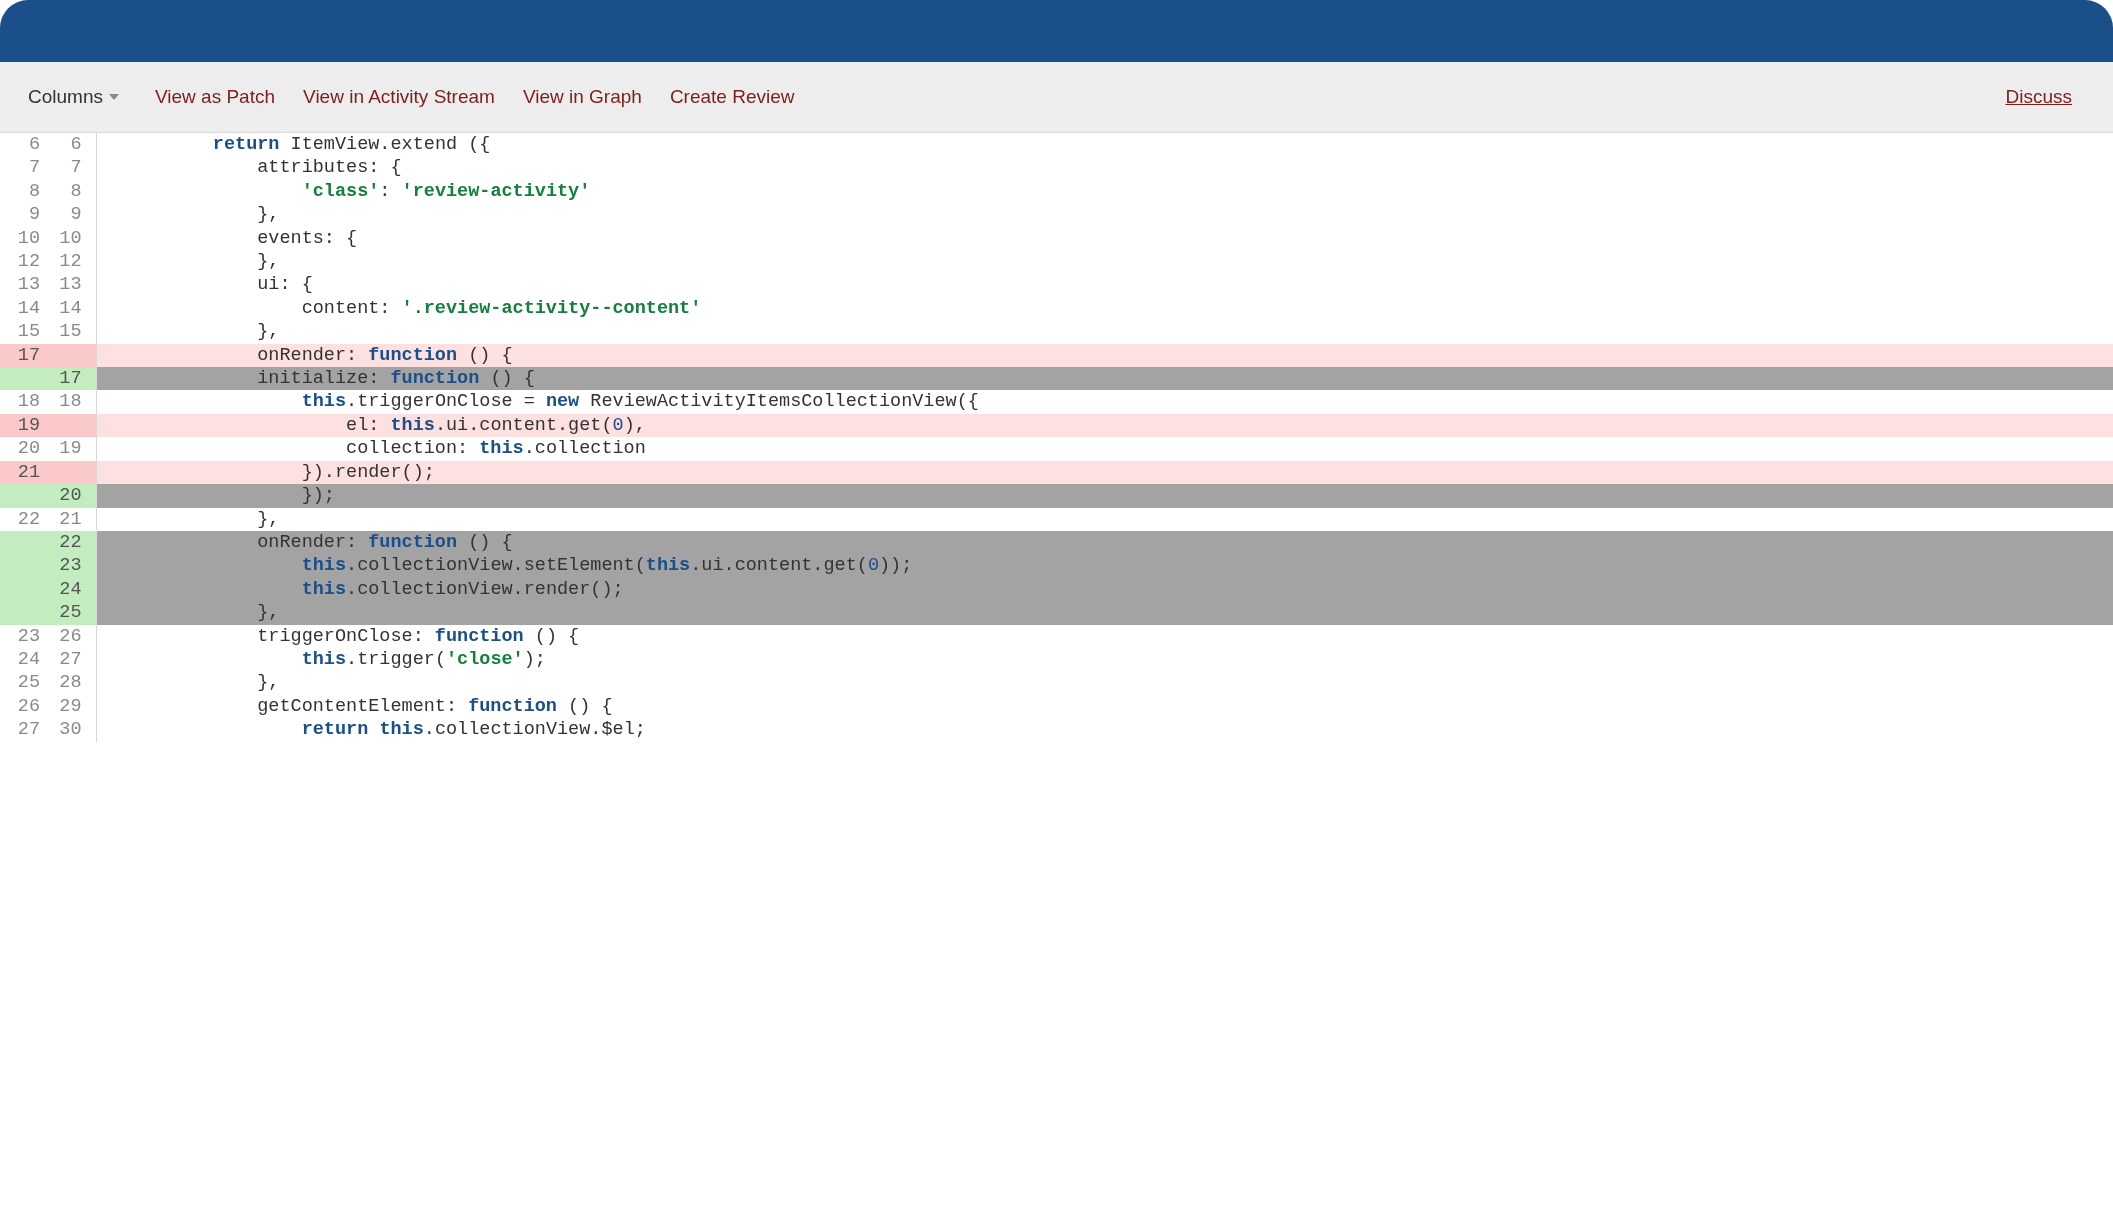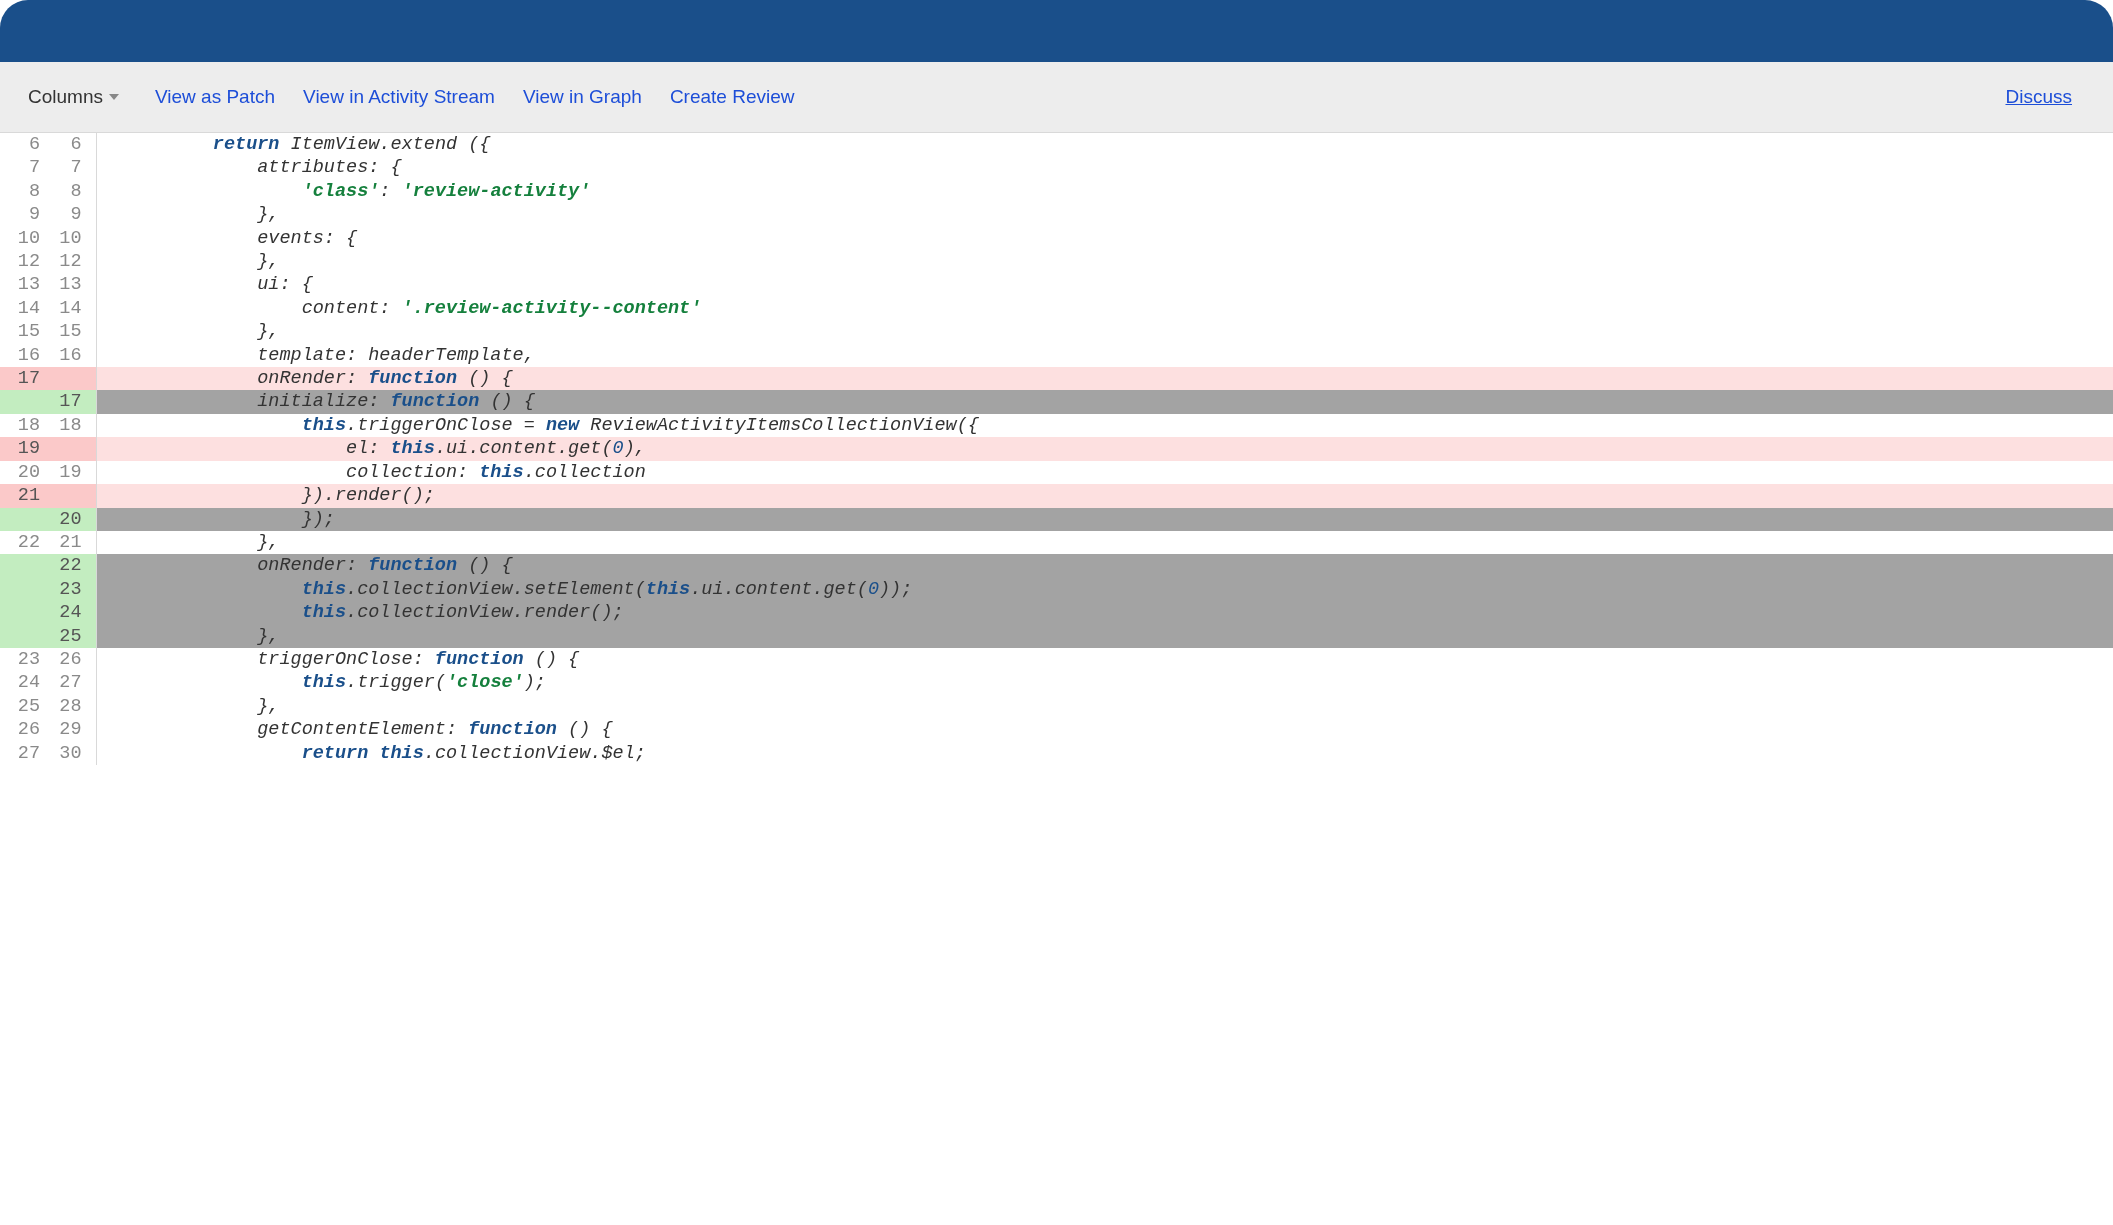--- a/index.html
+++ b/index.html
@@ -30,21 +30,21 @@
     cursor: pointer;
   }
   .toolbar .columns-btn .caret {
     margin-left: 6px;
     width: 0; height: 0;
     border-left: 5px solid transparent;
     border-right: 5px solid transparent;
     border-top: 6px solid #888;
   }
   .toolbar .link {
-    color: #1d4ed8;
+    color: #7f1d1d;
     margin-right: 28px;
     cursor: pointer;
   }
   .toolbar .link:last-child { margin-right: 13px; text-decoration: underline; }
   .toolbar .spacer { flex: 1; }
   .diff-table {
     width: 100%;
     border-collapse: collapse;
     font-family: "Menlo", "Consolas", "Courier New", monospace;
     font-size: 18.5px;
@@ -61,21 +61,20 @@
   }
   .diff-table td.ln.left { padding-left: 8px; }
   .diff-table td.ln.right { border-right: 1px solid #d9d9d9; padding-right: 14px; }
   .diff-table td.marker {
     width: 22px;
   }
   .diff-table td.code {
     white-space: pre;
     padding-left: 6px;
     color: #333;
-    font-style: italic;
   }
   tr.del td { background: #fde0e0; }
   tr.del td.ln { background: #fbc9c9; }
   tr.add td { background: #a3a3a3; }
   tr.add td.ln { background: #c3edc0; }
   tr.del td.ln, tr.del td.code, tr.del td.marker { color: #333; }
   tr.del td.ln { color: #555; }
   tr.add td.ln { color: #555; }
   .kw { color: #1a4f8a; font-weight: bold; }
   .str { color: #15803d; font-weight: bold; }
@@ -154,26 +153,20 @@
         <td class="ln right">14</td>
         <td class="marker"></td>
         <td class="code"><span>                content: </span><span class="str">'.review-activity--content'</span></td>
       </tr>
       <tr>
         <td class="ln left">15</td>
         <td class="ln right">15</td>
         <td class="marker"></td>
         <td class="code"><span>            },</span></td>
       </tr>
-      <tr>
-        <td class="ln left">16</td>
-        <td class="ln right">16</td>
-        <td class="marker"></td>
-        <td class="code"><span>            template: headerTemplate,</span></td>
-      </tr>
       <tr class="del">
         <td class="ln left">17</td>
         <td class="ln right"></td>
         <td class="marker"></td>
         <td class="code"><span>            onRender: </span><span class="kw">function</span><span> () {</span></td>
       </tr>
       <tr class="add">
         <td class="ln left"></td>
         <td class="ln right">17</td>
         <td class="marker"></td>

